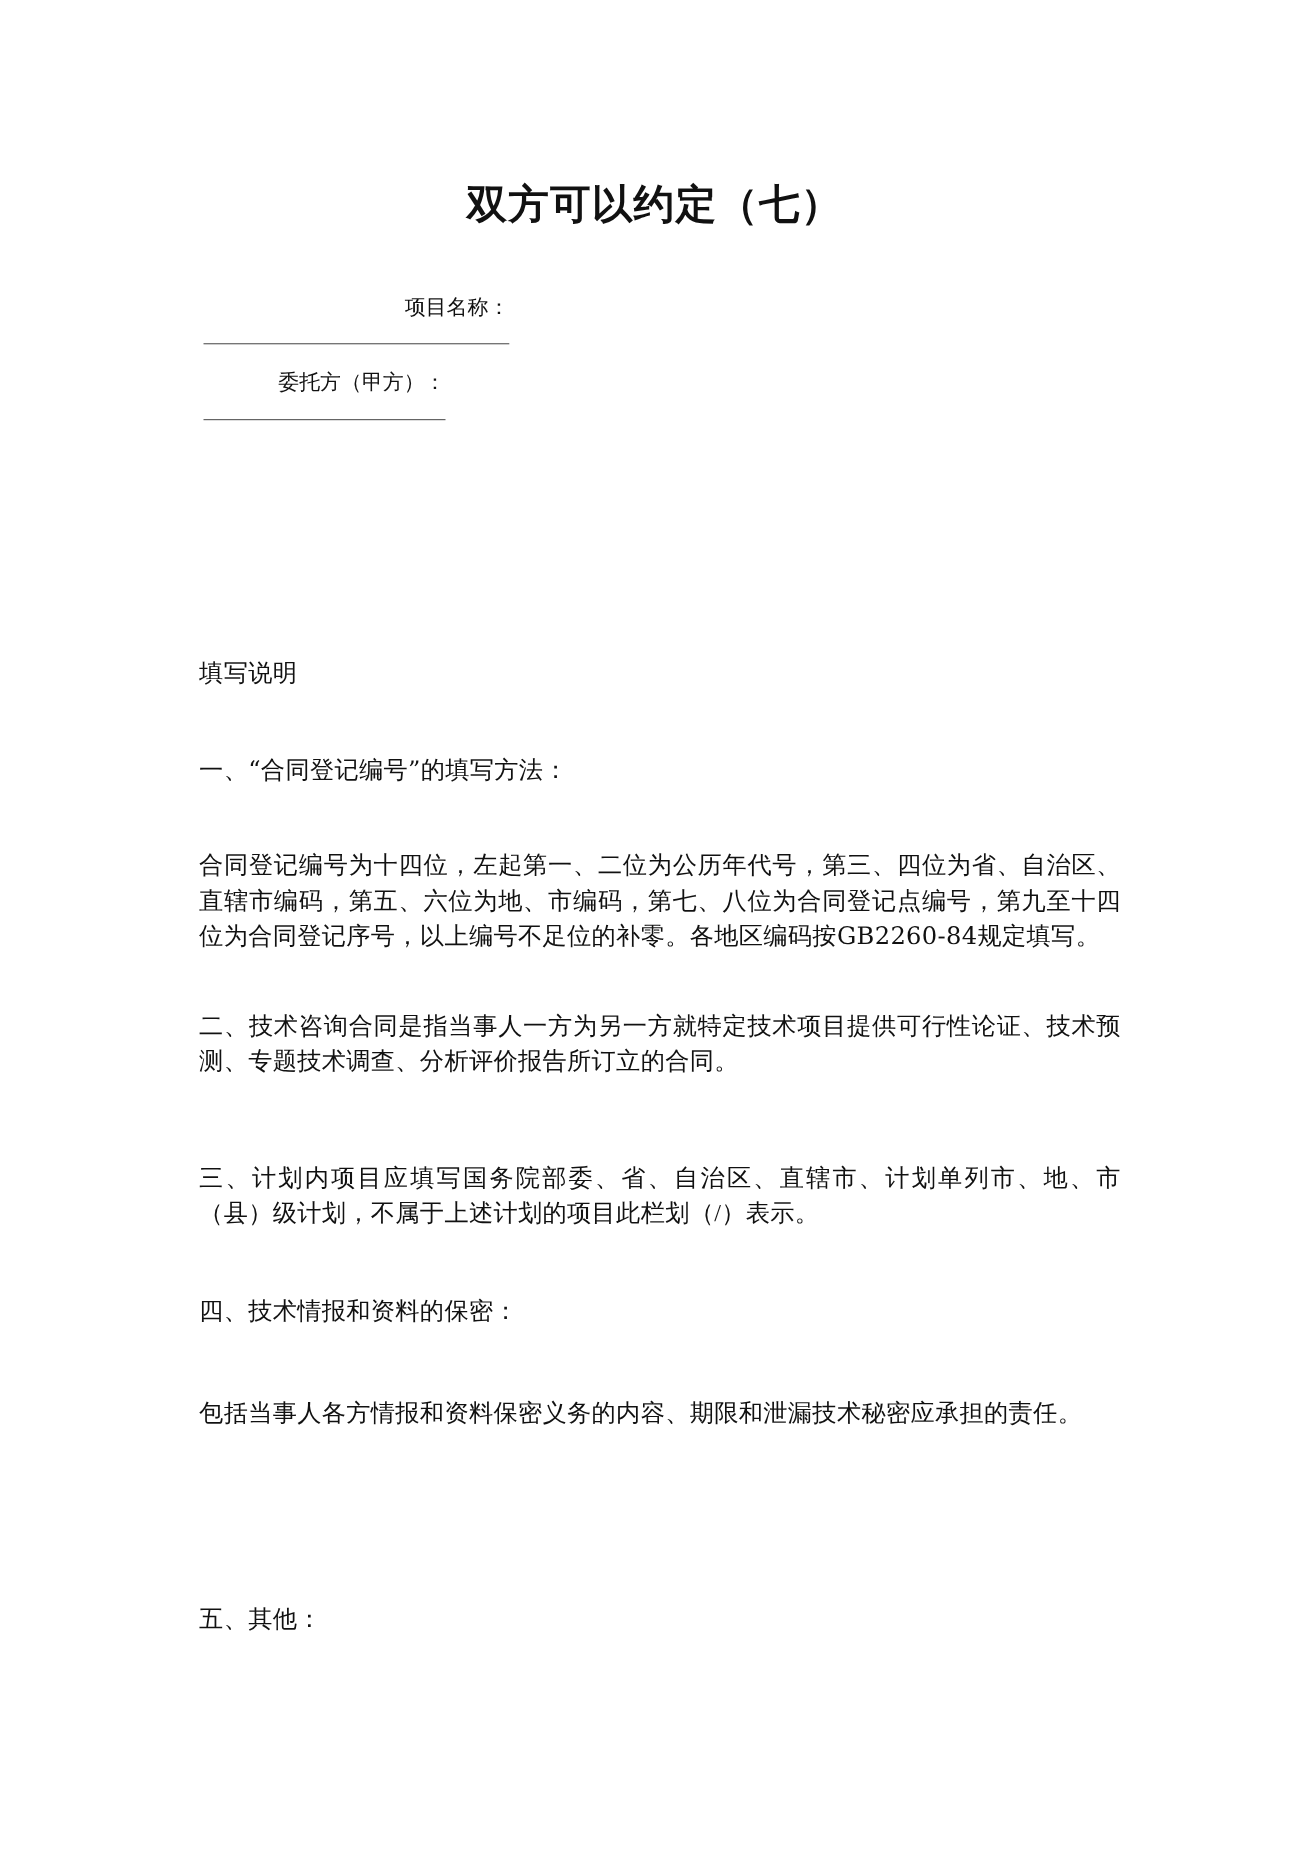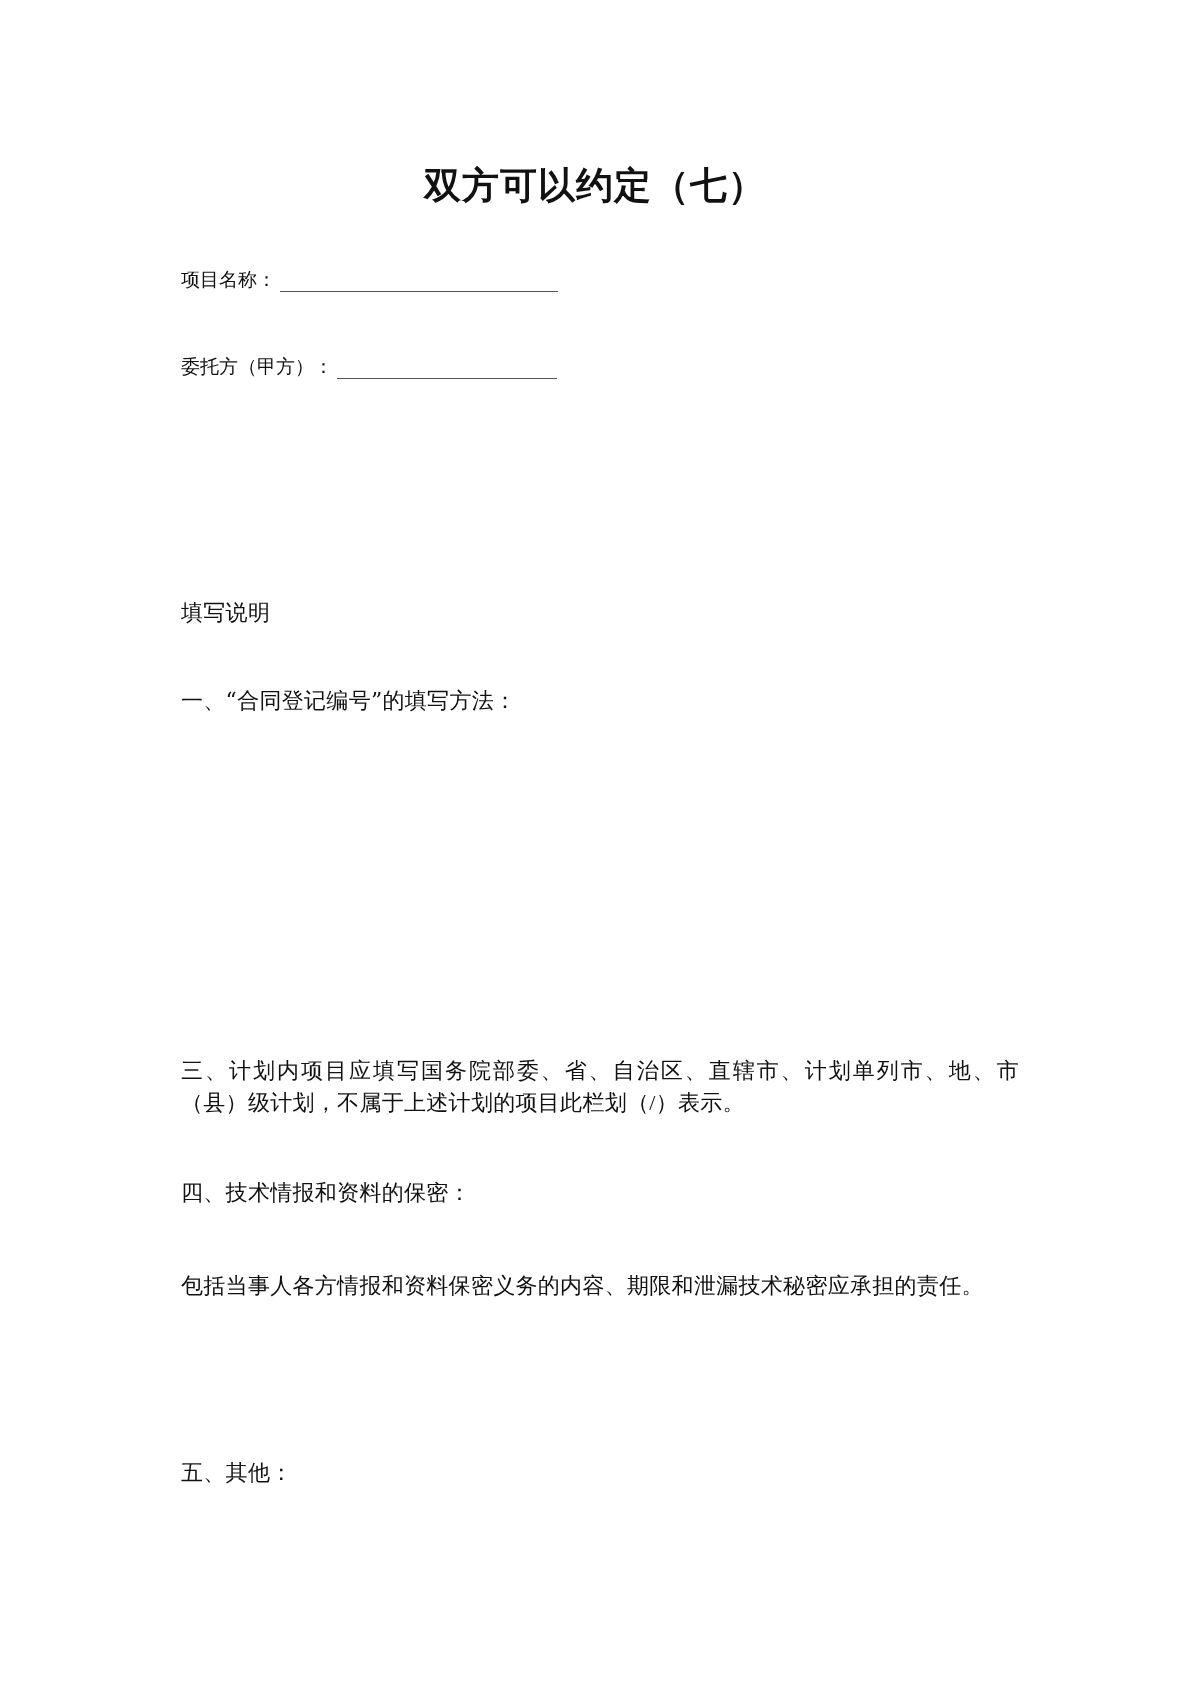--- a/index.html
+++ b/index.html
@@ -34,20 +34,21 @@
     font-family: "DejaVu Serif", "Liberation Serif", serif;
   }
   .field {
     position: absolute;
     left: 181px;
     font-size: 19px;
     line-height: 26px;
     white-space: nowrap;
     display: flex;
     align-items: flex-end;
+    flex-direction: column;
   }
   .field .blank {
     display: inline-block;
     border-bottom: 1px solid #555555;
     height: 20px;
     margin-left: 4px;
   }
   .para {
     position: absolute;
     left: 181px;
@@ -63,31 +64,33 @@
 
 <div class="page">
 
   <div class="title">双方可以约定（七）</div>
 
   <div class="field" style="top:266px;">
     <span>项目名称：</span>
     <span class="blank" style="width:278px;"></span>
   </div>
 
-  <div class="field" style="top:353px;align-items:flex-end;">
+  <div class="field" style="top:335px;align-items:flex-end;">
     <span>委托方（甲方）：</span>
     <span class="blank" style="width:220px;"></span>
   </div>
 
 
   <div class="para" style="top:597px;">填写说明</div>
 
   <div class="para" style="top:685px;">一、“合同登记编号”的填写方法：</div>
 
+  <div class="para" style="top:772px;">合同登记编号为十四位，左起第一、二位为公历年代号，第三、四位为省、自治区、直辖市编码，第五、六位为地、市编码，第七、八位为合同登记点编号，第九至十四位为合同登记序号，以上编号不足位的补零。各地区编码按GB2260-84规定填写。</div>
 
+  <div class="para" style="top:918px;">二、技术咨询合同是指当事人一方为另一方就特定技术项目提供可行性论证、技术预测、专题技术调查、分析评价报告所订立的合同。</div>
 
   <div class="para" style="top:1055px;font-family:Liberation Serif, serif;">三、计划内项目应填写国务院部委、省、自治区、直辖市、计划单列市、地、市（县）级计划，不属于上述计划的项目此栏划（/）表示。</div>
 
   <div class="para" style="top:1177px;">四、技术情报和资料的保密：</div>
 
   <div class="para" style="top:1270px;">包括当事人各方情报和资料保密义务的内容、期限和泄漏技术秘密应承担的责任。</div>
 
 
   <div class="para" style="top:1457px;">五、其他：</div>
 

